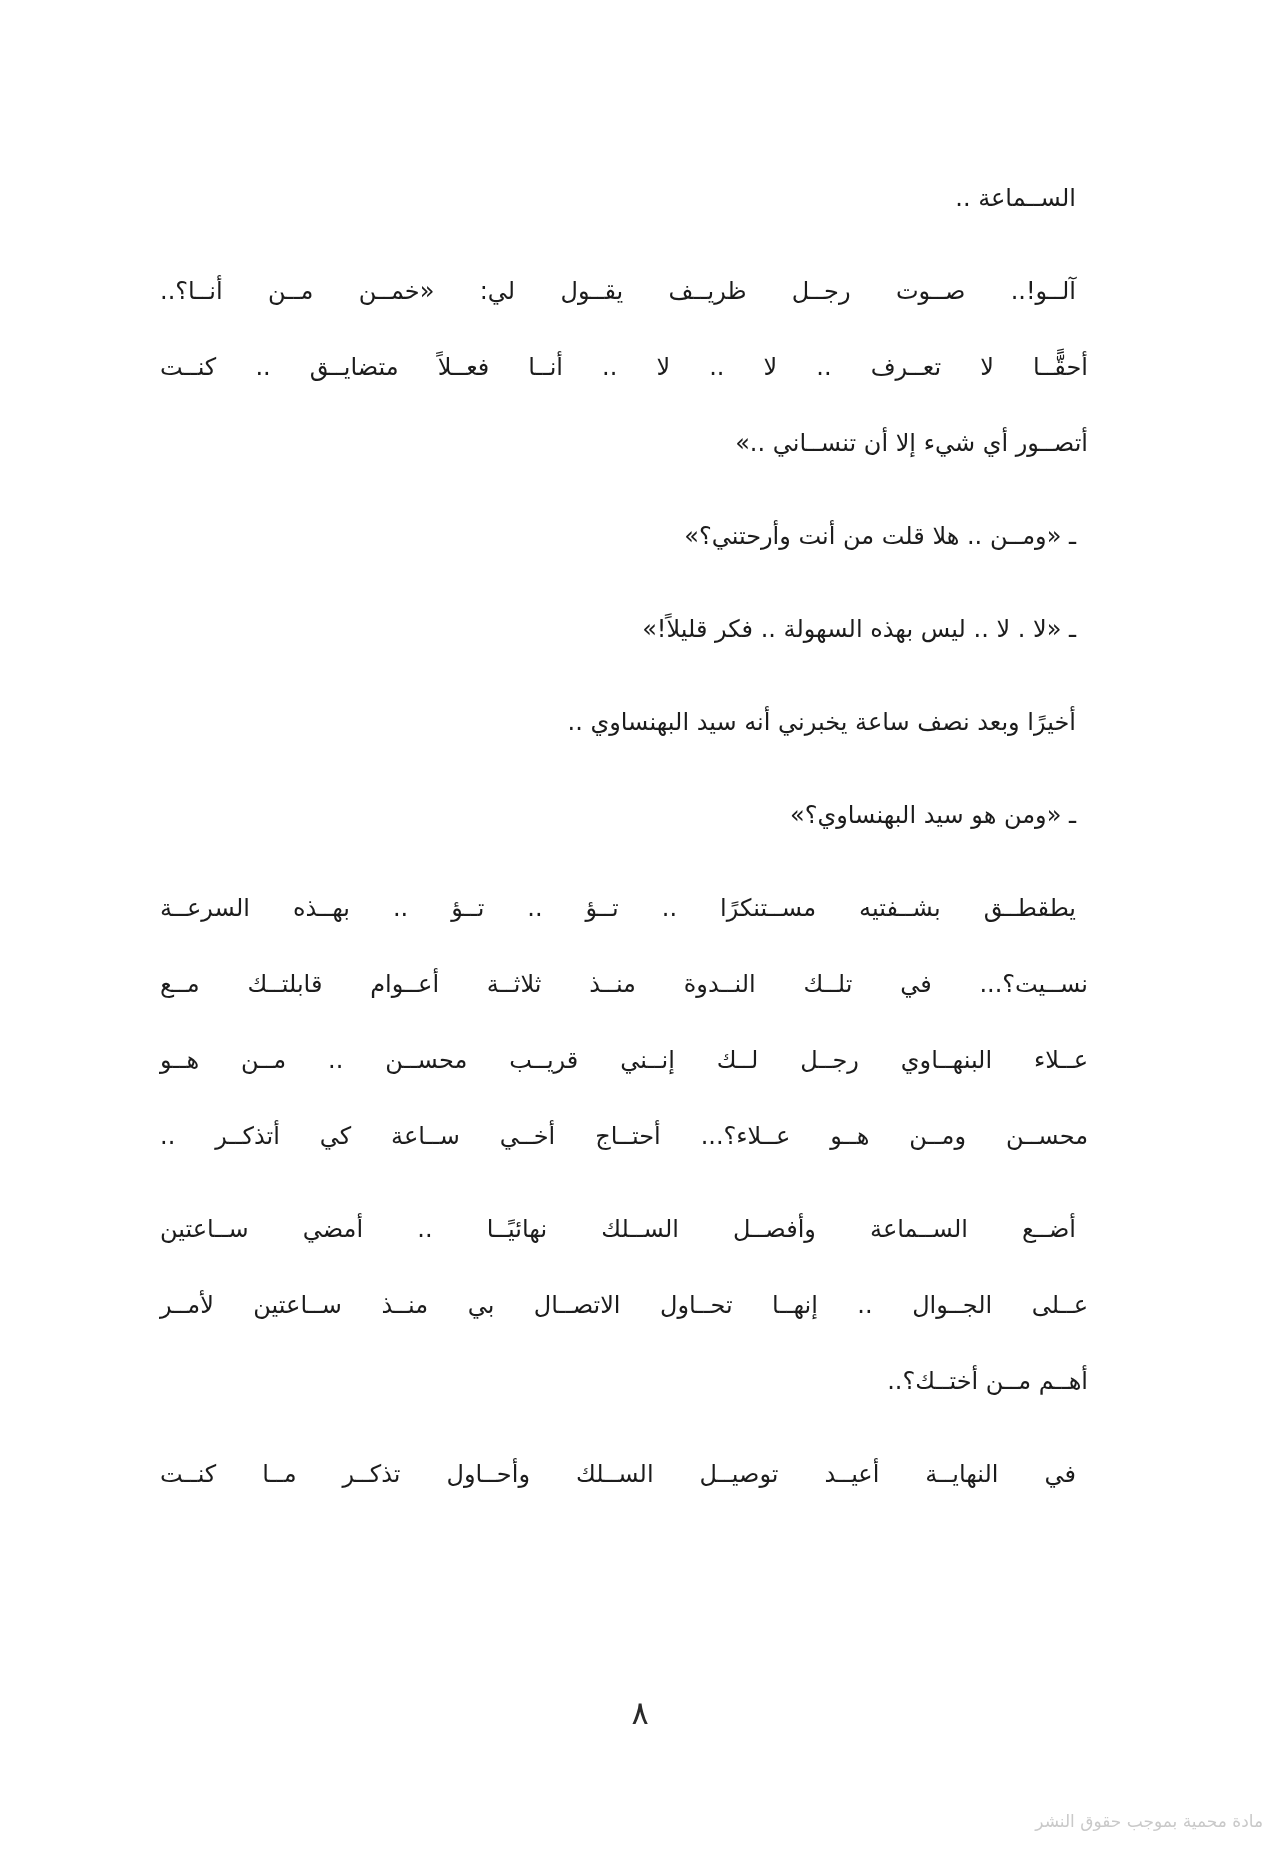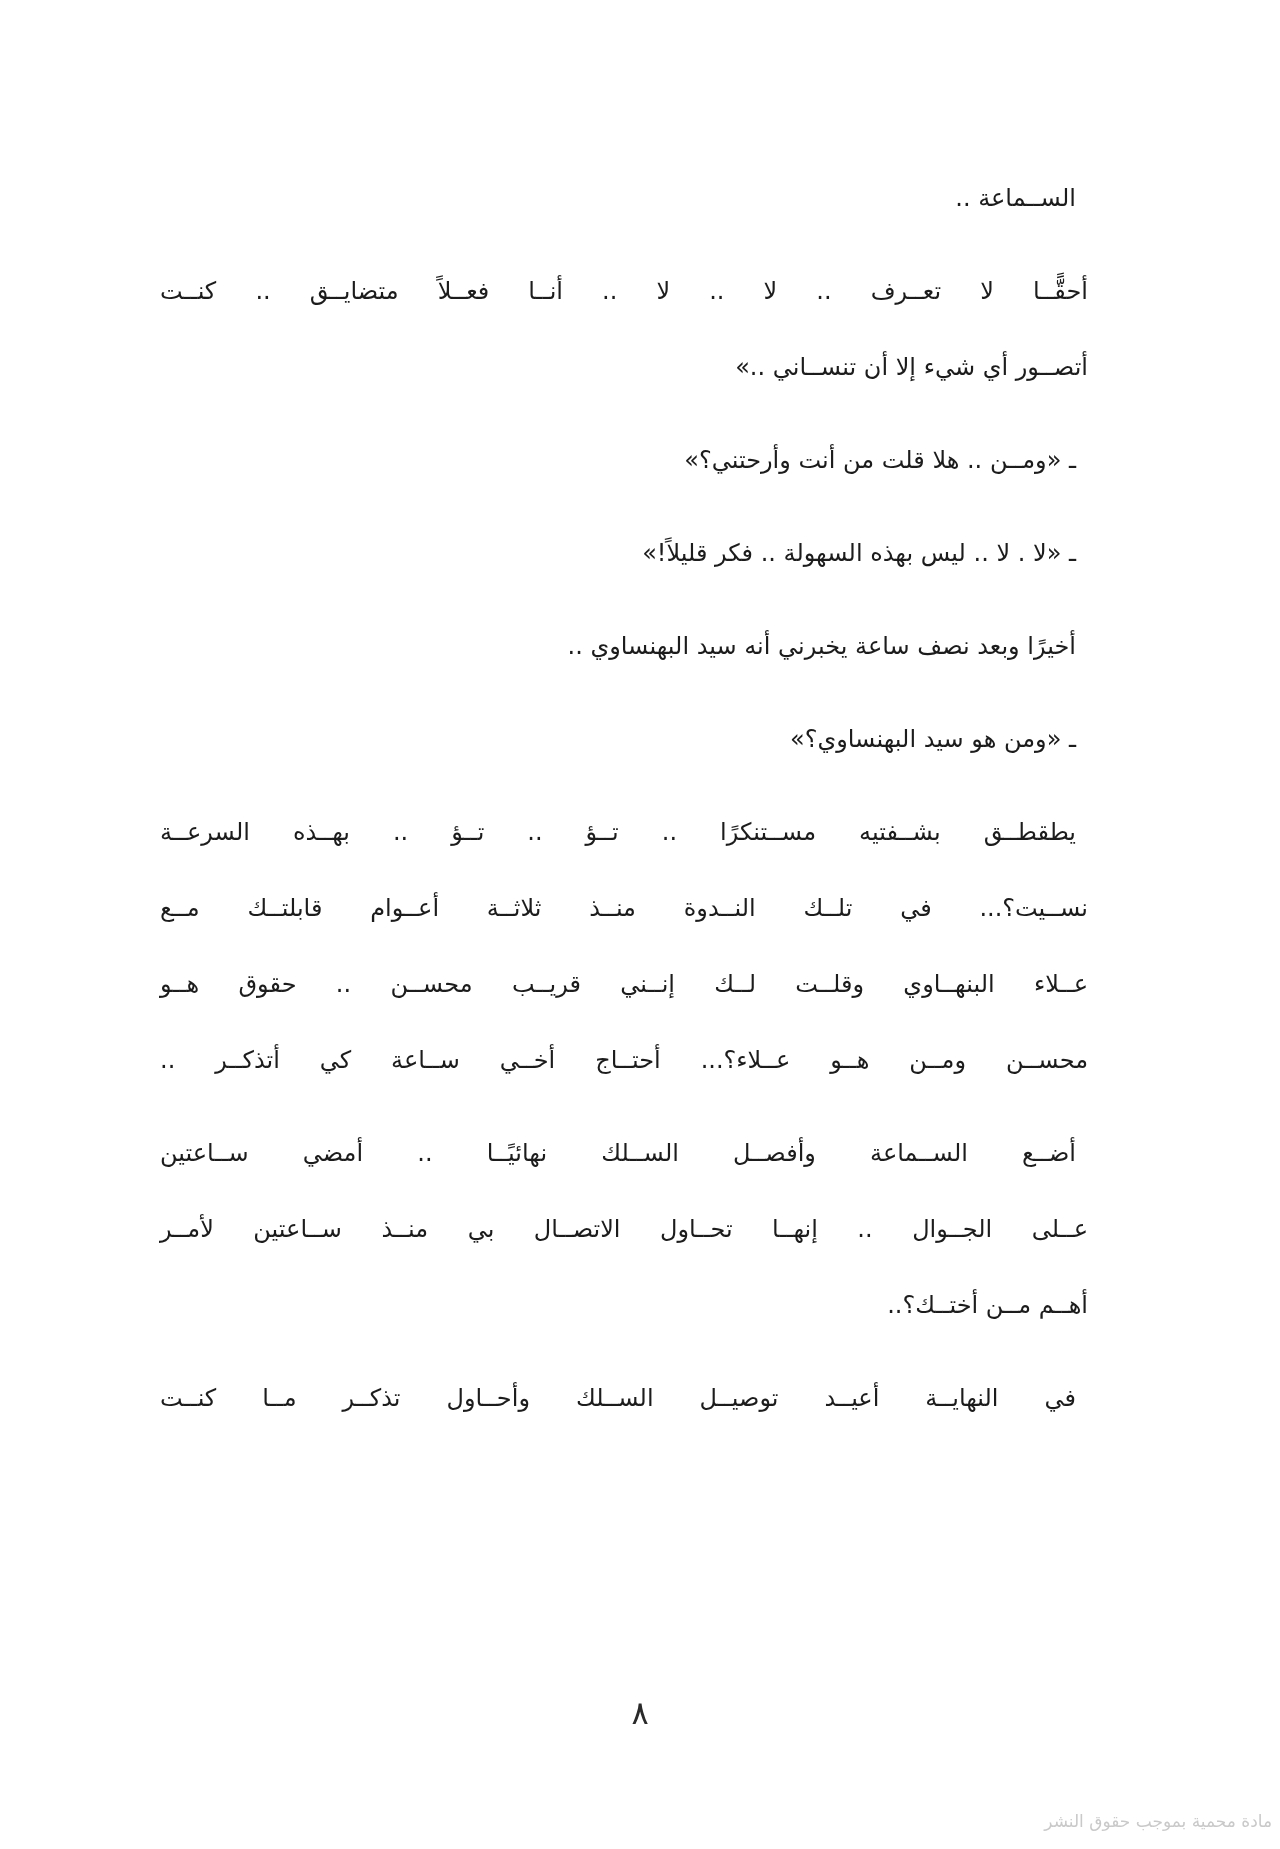--- a/index.html
+++ b/index.html
@@ -48,55 +48,56 @@
     left: 0;
     right: 0;
     text-align: center;
     font-size: 32px;
     line-height: 40px;
     color: #2a2a2a;
   }
   #watermark {
     position: absolute;
     top: 1806px;
-    right: 8px;
+    right: 17px;
     direction: rtl;
     font-size: 17px;
     line-height: 30px;
     color: #c9c9c9;
   }
 </style>
 </head>
 <body>
 
 <main id="book-page">
   <div id="text-block">
       <div class="para">
         <div class="line indent">الســماعة ..</div>
       </div>
       <div class="para">
+        <div class="line just indent">آلــو!.. صــوت رجــل ظريــف يقــول لي: «خمــن مــن أنــا؟..</div>
         <div class="line just">أحقًّــا لا تعــرف .. لا .. لا .. أنــا فعــلاً متضايــق .. كنــت</div>
         <div class="line">أتصــور أي شيء إلا أن تنســاني ..»</div>
       </div>
       <div class="para">
         <div class="line indent">ـ «ومــن .. هلا قلت من أنت وأرحتني؟»</div>
       </div>
       <div class="para">
         <div class="line indent">ـ «لا . لا .. ليس بهذه السهولة .. فكر قليلاً!»</div>
       </div>
       <div class="para">
         <div class="line indent">أخيرًا وبعد نصف ساعة يخبرني أنه سيد البهنساوي ..</div>
       </div>
       <div class="para">
         <div class="line indent">ـ «ومن هو سيد البهنساوي؟»</div>
       </div>
       <div class="para">
         <div class="line just indent">يطقطــق بشــفتيه مســتنكرًا .. تــؤ .. تــؤ .. بهــذه السرعــة</div>
         <div class="line just">نســيت؟... في تلــك النــدوة منــذ ثلاثــة أعــوام قابلتــك مــع</div>
-        <div class="line just">عــلاء البنهــاوي وقلــت لــك إنــني قريــب محســن .. حقوق هــو</div>
+        <div class="line just">عــلاء البنهــاوي رجــل لــك إنــني قريــب محســن .. مــن هــو</div>
         <div class="line just">محســن ومــن هــو عــلاء؟... أحتــاج أخــي ســاعة كي أتذكــر ..</div>
       </div>
       <div class="para">
         <div class="line just indent">أضــع الســماعة وأفصــل الســلك نهائيًــا .. أمضي ســاعتين</div>
         <div class="line just">عــلى الجــوال .. إنهــا تحــاول الاتصــال بي منــذ ســاعتين لأمــر</div>
         <div class="line">أهــم مــن أختــك؟..</div>
       </div>
       <div class="para">
         <div class="line just indent">في النهايــة أعيــد توصيــل الســلك وأحــاول تذكــر مــا كنــت</div>
       </div>

